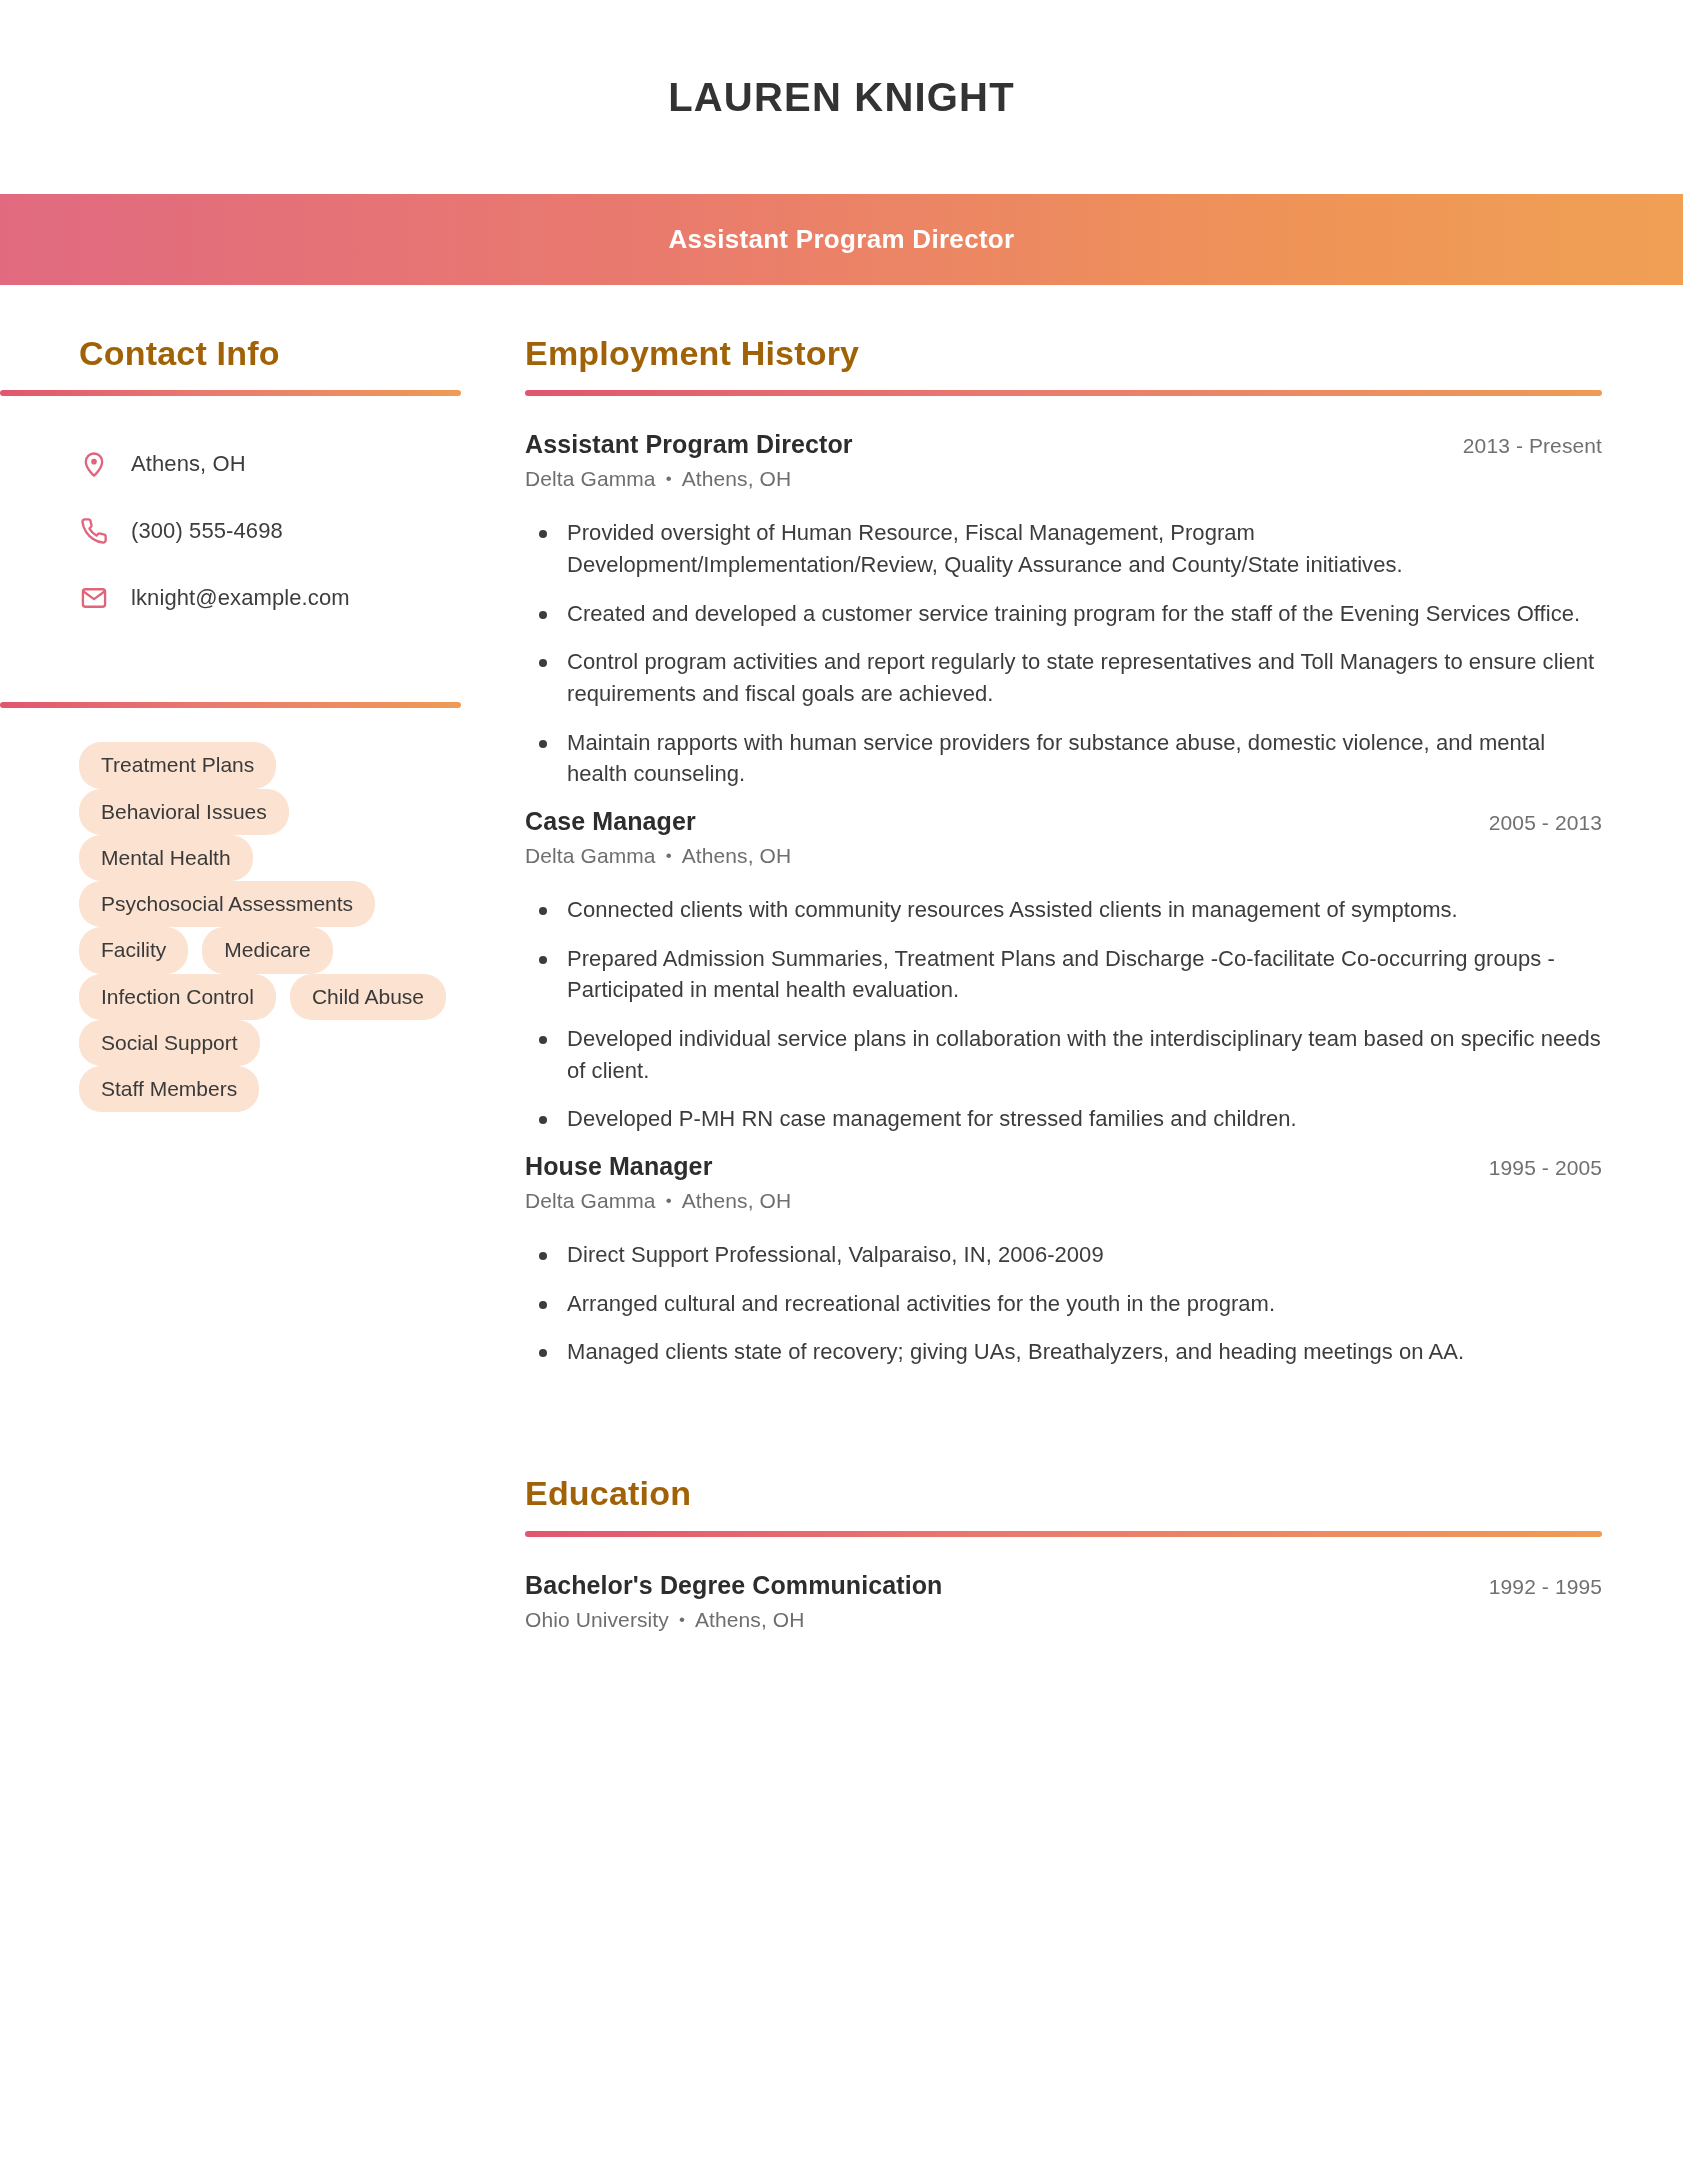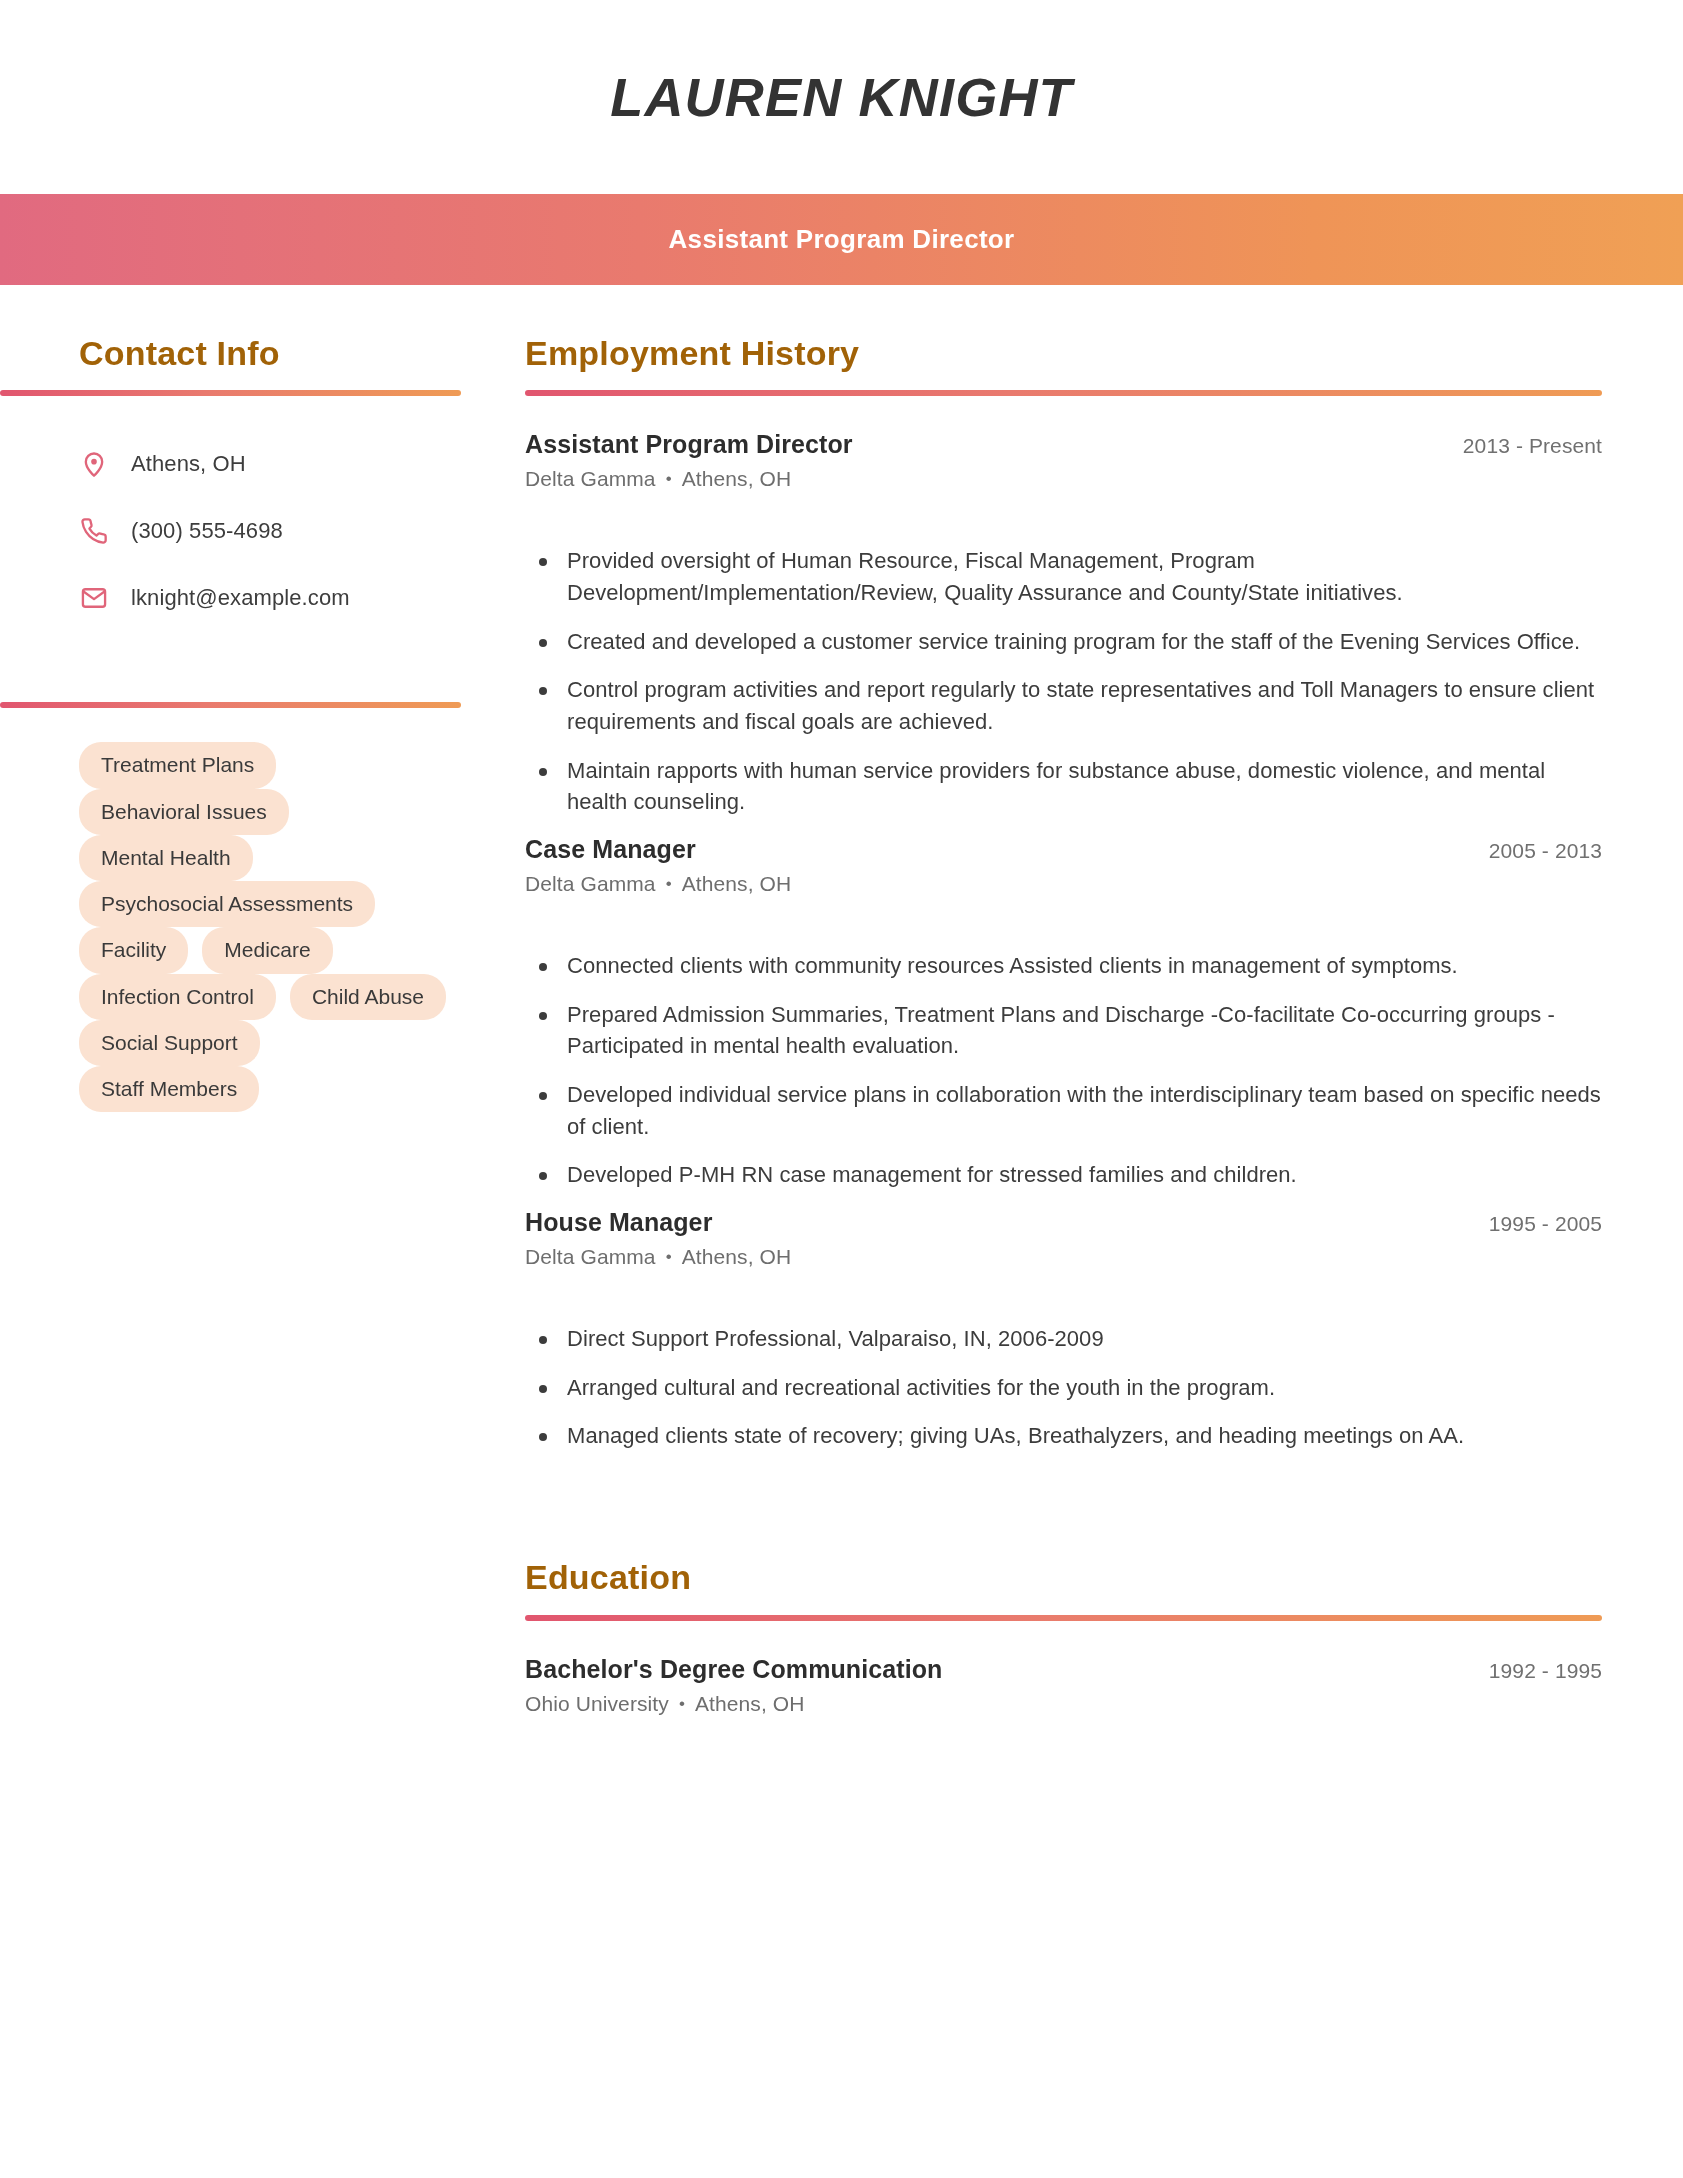--- a/index.html
+++ b/index.html
@@ -20,27 +20,26 @@
   
   .header-name-wrap {
     height: 194px;
     display: flex;
     align-items: center;
     justify-content: center;
     background: #ffffff;
   }
 
   .header-name {
-    font-size: 54px;
+    font-size: 40px;
     font-weight: 700;
     letter-spacing: 1.2px;
     color: #333333;
     text-transform: uppercase;
     line-height: 1;
-    font-style: italic;
   }
 
   .header-band {
     height: 91px;
     background: linear-gradient(90deg, #e16a80 0%, #e97a6e 38%, #ef9457 78%, #f0a055 100%);
     display: flex;
     align-items: center;
     justify-content: center;
   }
 
@@ -167,21 +166,21 @@
 
   .entry-sub {
     margin-top: 8px;
     font-size: 21px;
     color: #6e6e6e;
     letter-spacing: 0.1px;
   }
 
   .entry-sub .sep { padding: 0 10px; font-size: 17px; position: relative; top: -2px; }
 
-  .bullets { margin-top: 32px; list-style: none; }
+  .bullets { margin-top: 4px; list-style: none; }
 
   .bullet {
     position: relative;
     padding-left: 42px;
     font-size: 22px;
     line-height: 1.44;
     color: #3c3c3c;
     margin-bottom: 17px;
     letter-spacing: 0.05px;
   }

